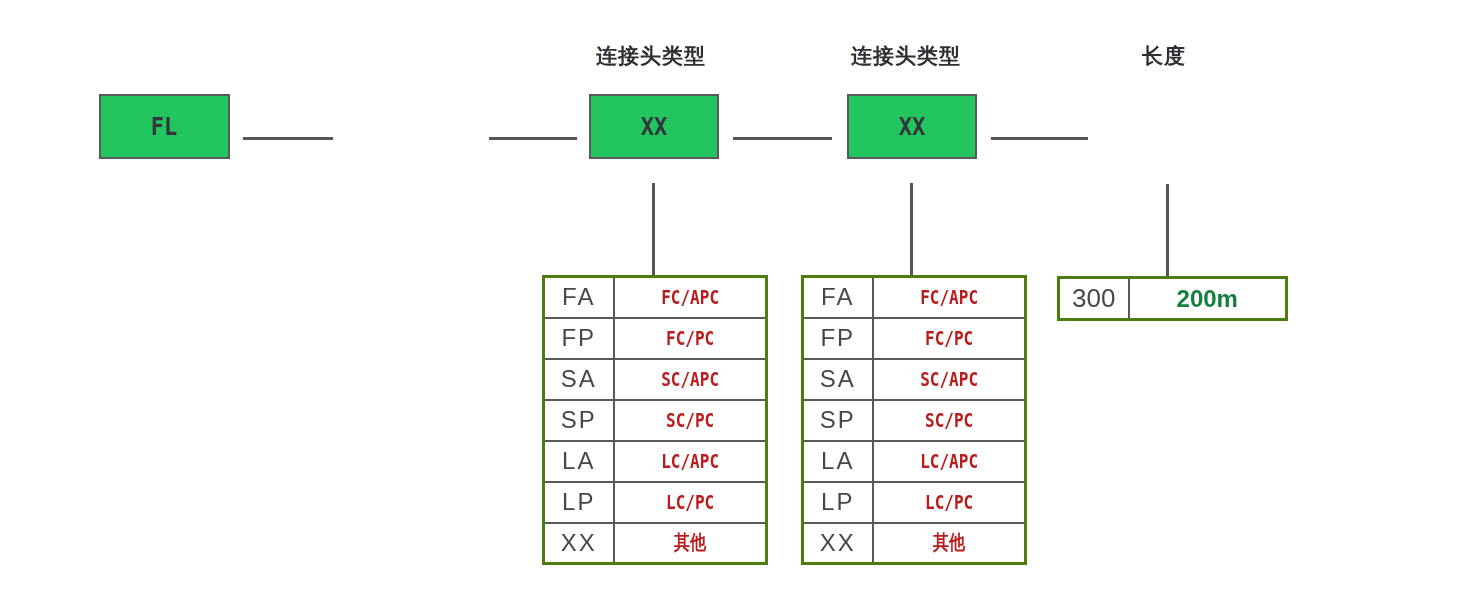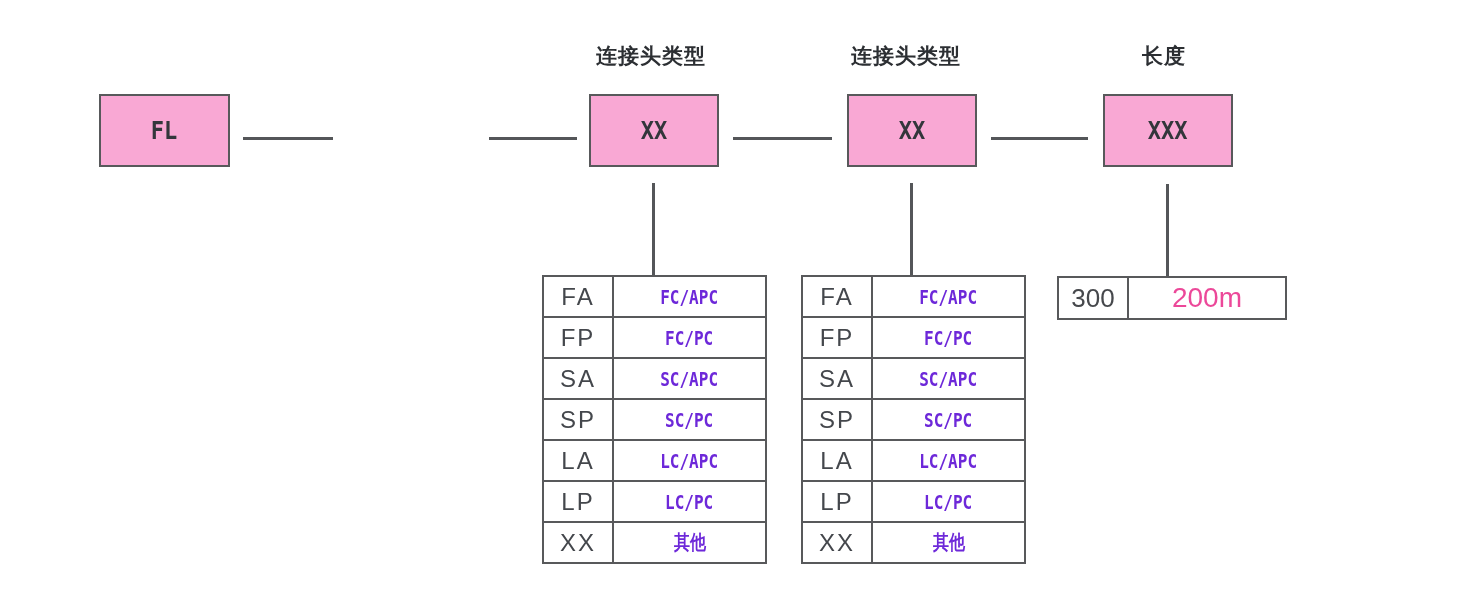--- a/index.html
+++ b/index.html
@@ -10,24 +10,24 @@
     background: #ffffff;
     font-family: "Liberation Sans", sans-serif;
     color: #33363b;
     overflow: hidden;
   }
 
   
   .code-box {
     position: absolute;
     top: 94px;
-    height: 73px;
+    height: 65px;
     box-sizing: border-box;
     border: 2px solid #58595b;
-    background: #f9a8d4;
+    background: #22c55e;
     display: flex;
     align-items: center;
     justify-content: center;
   }
   .box-fl  { left:  99px; width: 131px; }
   .box-sm  { left: 347px; width: 128px; }
   .box-xx1 { left: 589px; width: 130px; }
   .box-xx2 { left: 847px; width: 130px; }
   .box-xxx { left: 1103px; width: 130px; }
 
@@ -73,21 +73,21 @@
     background: #545659;
   }
   .vline-1 { left: 652px;  top: 183px; height: 93px; }
   .vline-2 { left: 910px;  top: 183px; height: 93px; }
   .vline-3 { left: 1166px; top: 184px; height: 93px; }
 
   
   table.legend {
     position: absolute;
     border-collapse: collapse;
-    border: 1px solid #4d7c0f;
+    border: 3px solid #4d7c0f;
     background: #ffffff;
     table-layout: fixed;
   }
   table.legend td {
     box-sizing: border-box;
     border: 2px solid #58595b;
     text-align: center;
     vertical-align: middle;
     padding: 0;
   }
@@ -105,34 +105,34 @@
   td.code-cell {
     font-family: "Liberation Sans", sans-serif;
     font-size: 24px;
     letter-spacing: 2px;
     color: #44474c;
   }
   td.value-cell {
     font-family: "DejaVu Sans Mono", "Liberation Mono", monospace;
     font-size: 20px;
     font-weight: bold;
-    color: #6d28d9;
+    color: #b91c1c;
   }
   td.value-cell .squeeze { display: inline-block; transform: scaleX(0.8); }
 
   .table-length td.code-cell {
     font-size: 26px;
     letter-spacing: 0;
     color: #46484c;
   }
   .table-length td.value-cell {
     font-family: "Liberation Sans", sans-serif;
-    font-size: 28px;
-    font-weight: normal;
-    color: #ec4899;
+    font-size: 24px;
+    font-weight: bold;
+    color: #15803d;
   }
   .table-length td.value-cell .squeeze { transform: none; }
 </style>
 </head>
 <body>
 
 <div class="canvas">
 
   <div class="box-label label-1">连接头类型</div>
   <div class="box-label label-2">连接头类型</div>
@@ -140,23 +140,20 @@
 
   <div class="code-box box-fl">
     <span class="box-code">FL</span>
   </div>
   <div class="code-box box-xx1">
     <span class="box-code">XX</span>
   </div>
   <div class="code-box box-xx2">
     <span class="box-code">XX</span>
   </div>
-  <div class="code-box box-xxx">
-    <span class="box-code">XXX</span>
-  </div>
 
   <div class="hline hline-1"></div>
   <div class="hline hline-2"></div>
   <div class="hline hline-3"></div>
   <div class="hline hline-4"></div>
 
   <div class="vline vline-1"></div>
   <div class="vline vline-2"></div>
   <div class="vline vline-3"></div>
 

